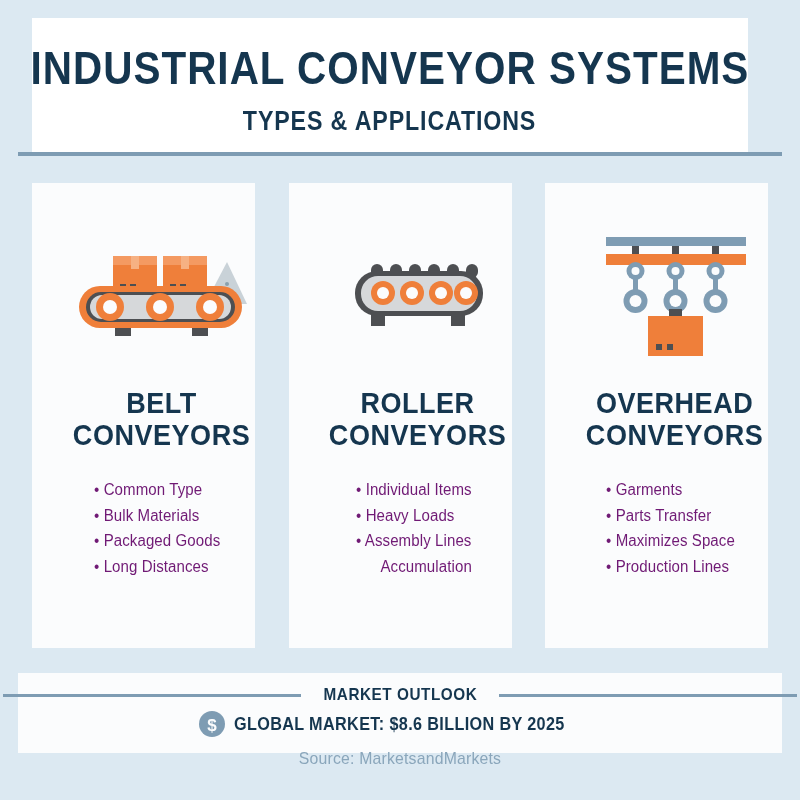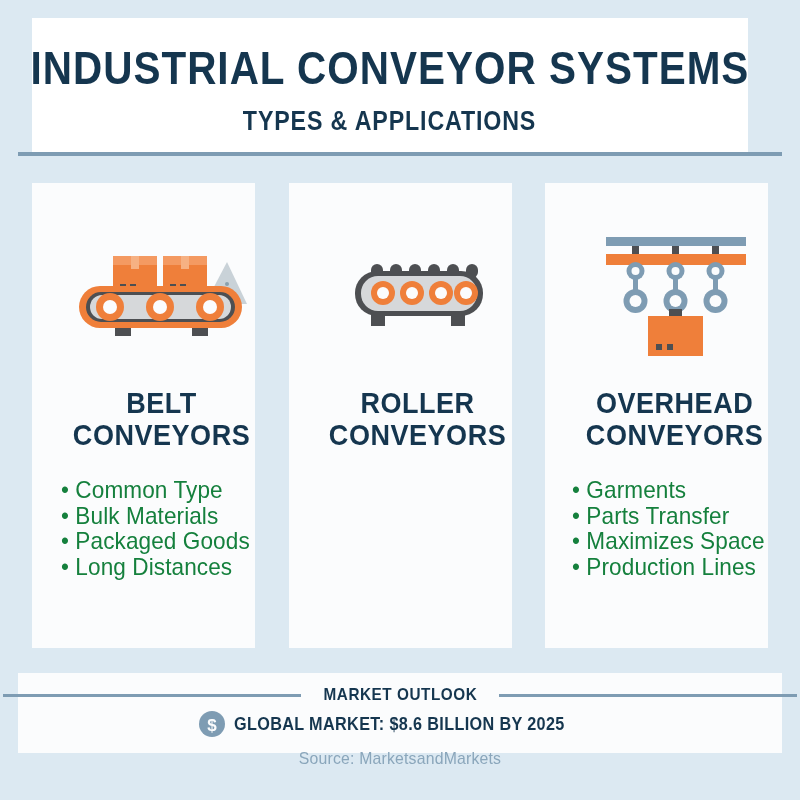--- a/index.html
+++ b/index.html
@@ -103,23 +103,23 @@
     letter-spacing: 0.6px;
     text-align: center;
     transform: scaleX(0.9);
     white-space: pre-line;
     margin-top: -6px;
   }
   .card-list {
     margin: 26px 0 0 0;
     padding: 0;
     list-style: none;
-    color: #15803d;
-    font-family: "Liberation Sans Narrow", "Liberation Sans", sans-serif;
-    font-size: 24px;
+    color: #701a75;
+    font-family: "Liberation Sans Narrow", "Liberation Sans", sans-serif;
+    font-size: 16px;
     line-height: 25.5px;
     letter-spacing: 0.1px;
     text-align: left;
   }
   .card-list li {
     white-space: nowrap;
     transform: scaleX(0.94);
     transform-origin: left center;
   }
   .card-list li.bulleted::before {
@@ -286,20 +286,26 @@
           <circle cx="79" cy="67" r="12" fill="#ef7f3a"></circle>
           <circle cx="79" cy="67" r="6" fill="#fbfcfd"></circle>
           <circle cx="108" cy="67" r="12" fill="#ef7f3a"></circle>
           <circle cx="108" cy="67" r="6" fill="#fbfcfd"></circle>
           <circle cx="133" cy="67" r="12" fill="#ef7f3a"></circle>
           <circle cx="133" cy="67" r="6" fill="#fbfcfd"></circle>
         </svg>
       </div>
       <div class="card-title">ROLLER
 CONVEYORS</div>
+      <ul class="card-list">
+        <li class="bulleted">Individual Items</li>
+        <li class="bulleted">Heavy Loads</li>
+        <li class="bulleted">Assembly Lines</li>
+        <li class="nobullet">Accumulation</li>
+      </ul>
     </div>
 
     <div class="card">
       <div class="card-icon">
         <svg width="170" height="135" viewBox="0 0 170 135">
 
           <rect x="16" y="16" width="140" height="9" fill="#7e9cb3"></rect>
 
           <rect x="42" y="25" width="7" height="12" fill="#4d4f52"></rect>
           <rect x="82" y="25" width="7" height="12" fill="#4d4f52"></rect>

